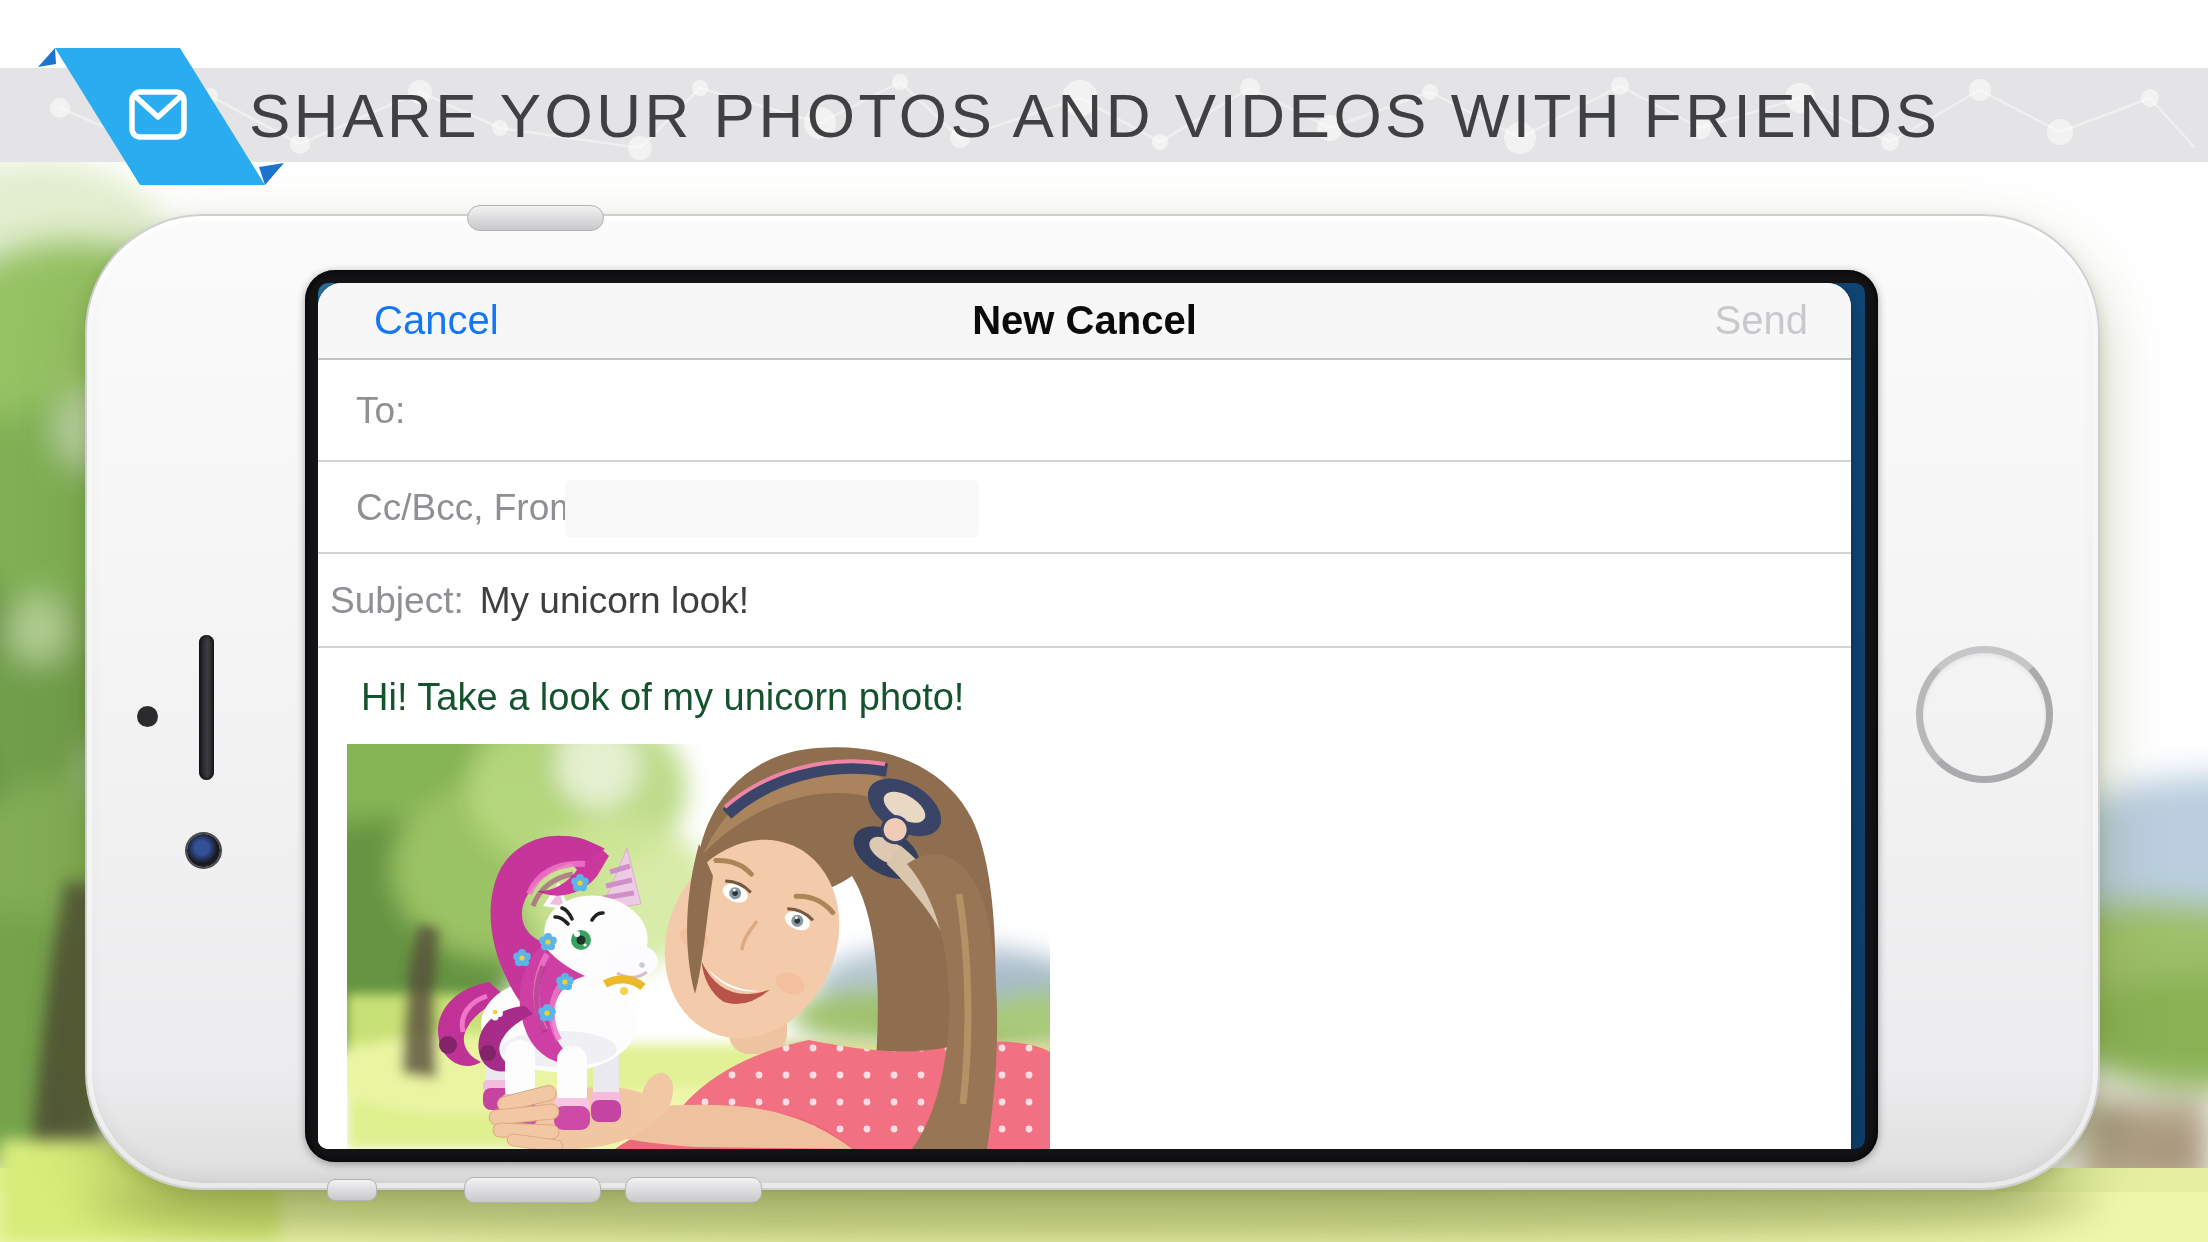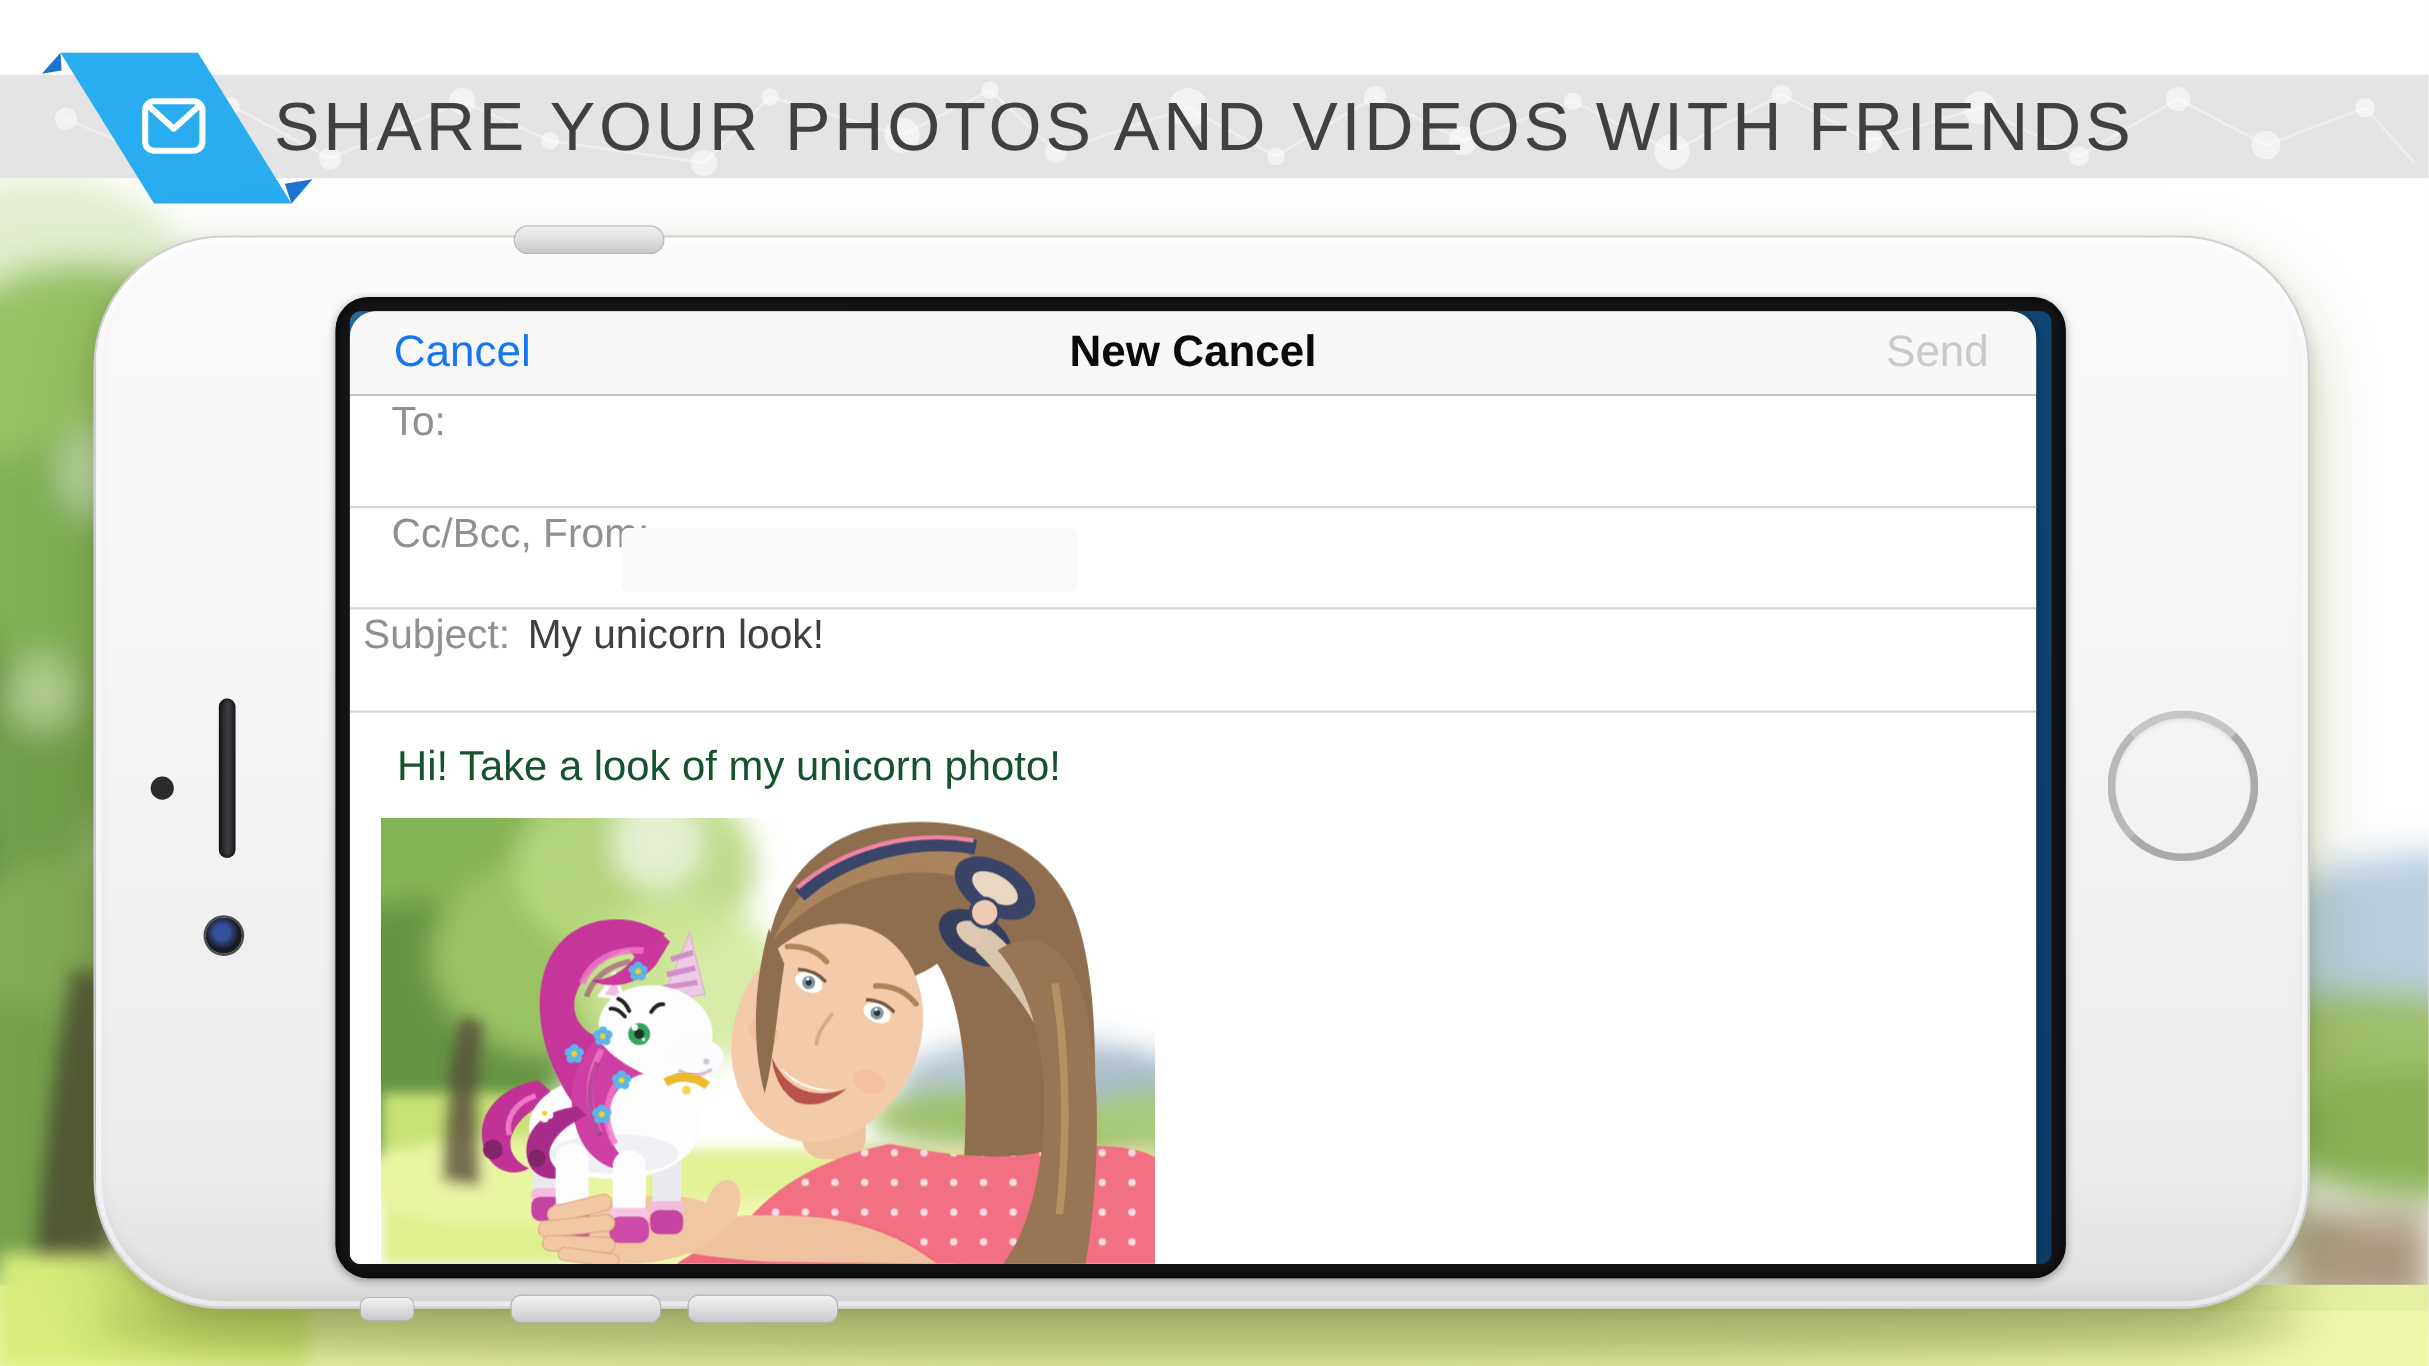--- a/index.html
+++ b/index.html
@@ -43,25 +43,25 @@
   .bezel{position:absolute;left:218px;top:54px;width:1573px;height:892px;border-radius:30px;
     background:#141417;box-shadow:inset 0 0 10px #000,0 2px 8px rgba(0,0,0,.35);}
   .screen{position:absolute;left:13px;top:13px;width:1547px;height:866px;border-radius:10px;overflow:hidden;
     background:linear-gradient(115deg,#2a6f9e 0%,#15568c 40%,#0c3c66 100%);}
   .compose-sheet{position:absolute;left:0;top:0;width:1533px;height:866px;background:#ffffff;
     border-radius:24px 24px 0 0;box-shadow:0 3px 8px rgba(0,0,0,.3);}
 
   .nav-bar{position:absolute;left:0;top:0;width:100%;height:77px;background:#f7f7f8;
     border-radius:24px 24px 0 0;border-bottom:2px solid #c3c3c7;
     display:flex;align-items:center;}
-  .nav-cancel{margin-left:40px;font-size:40px;color:#1576f5;}
+  .nav-cancel{margin-left:56px;font-size:40px;color:#1576f5;}
   .nav-title{position:absolute;left:0;right:0;text-align:center;font-size:40px;font-weight:700;color:#0a0a0b;}
   .nav-send{margin-left:auto;margin-right:43px;font-size:40px;color:#c9c9cd;position:relative;z-index:1;}
 
-  .field-row{position:absolute;left:0;width:100%;display:flex;align-items:flex-start;
+  .field-row{position:absolute;left:0;width:100%;display:flex;align-items:center;
     border-bottom:2px solid #d4d4d8;padding-left:38px;font-size:37px;color:#8f8f94;background:#fff;}
   .row-to{top:79px;height:100px;}
   .row-ccbcc{top:181px;height:90px;}
   .row-subject{top:273px;height:92px;padding-left:12px;}
   .subject-value{margin-left:16px;color:#3f3f42;}
   .redacted-chip{position:absolute;left:247px;top:16px;width:414px;height:58px;background:#f9f9fa;border-radius:6px;}
 
   .message-body{position:absolute;left:0;top:365px;width:100%;height:501px;background:#fff;}
   .body-text{position:absolute;left:43px;top:28px;font-size:38px;color:#14532d;}
   .attachment-photo{position:absolute;left:29px;top:96px;width:703px;height:405px;display:block;}

